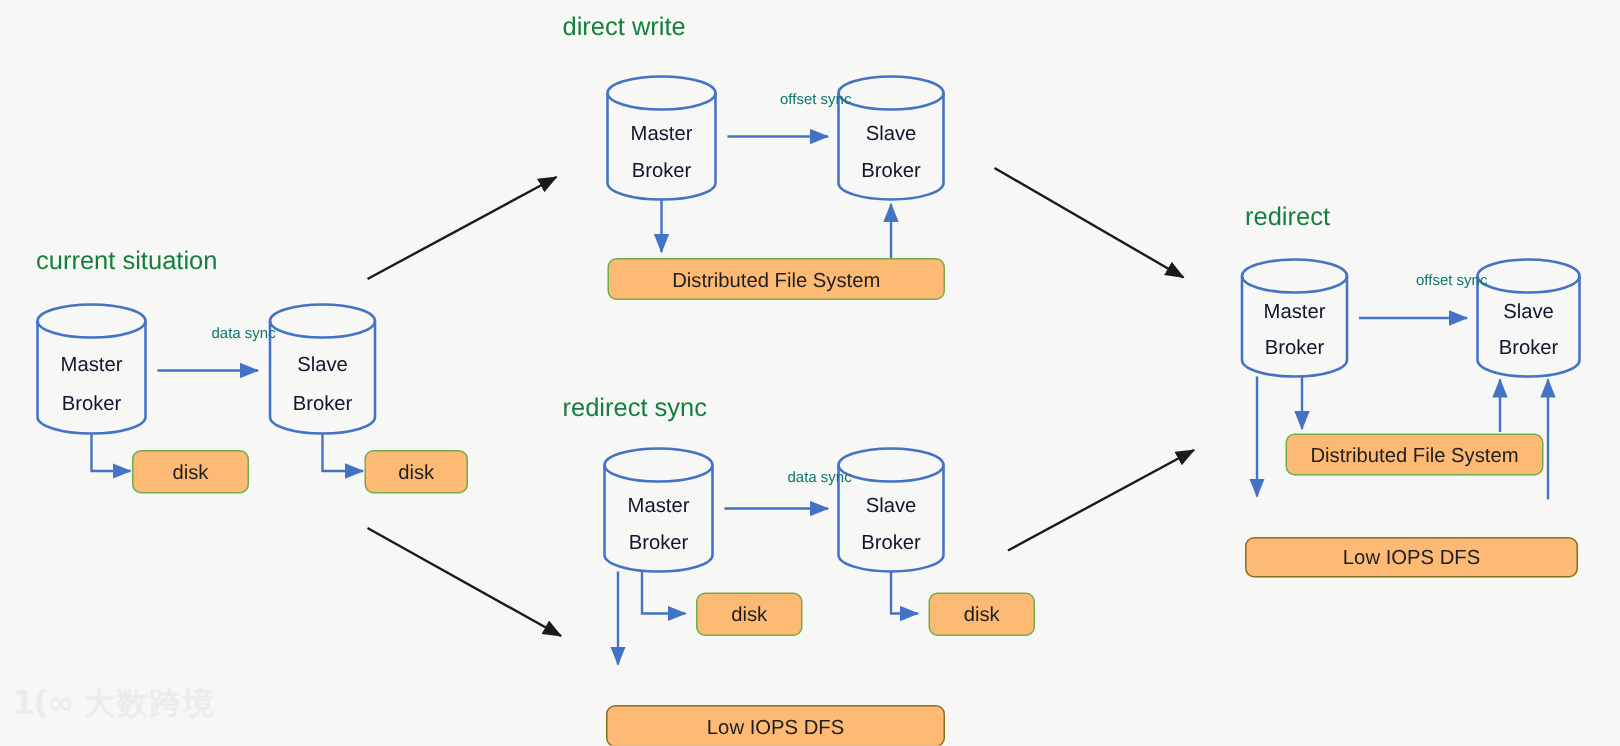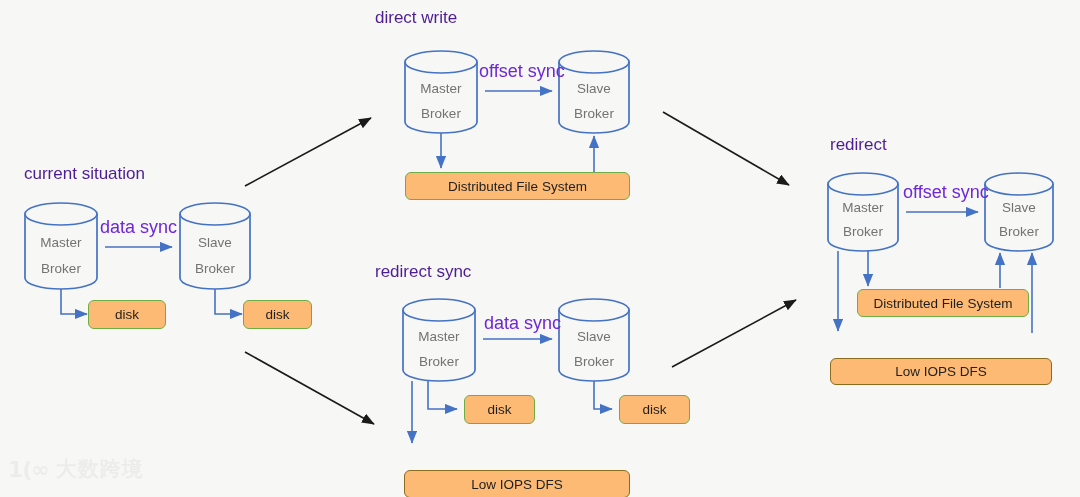--- a/index.html
+++ b/index.html
@@ -7,43 +7,43 @@
     width:1080px;height:497px;
     background:#f7f7f5;
     font-family:"Liberation Sans", sans-serif;
     overflow:hidden;
   }
   #canvas{position:relative;width:1080px;height:497px;}
   svg.layer{position:absolute;left:0;top:0;width:1080px;height:497px;pointer-events:none;}
   .title{
     position:absolute;
     font-size:17px;
-    color:#4c1d95;
+    color:#15803d;
     font-weight:400;
     white-space:nowrap;
   }
   .cyl{position:absolute;}
   .cyl .lbl{
     position:absolute;left:0;width:100%;
-    text-align:center;font-size:13.5px;color:#737373;
+    text-align:center;font-size:13.5px;color:#0f172a;
     white-space:nowrap;
   }
   .box{
     position:absolute;
     display:flex;align-items:center;justify-content:center;
     border-radius:6px;
     background:#fdba74;
     font-size:13.5px;color:#1f1f1f;
     white-space:nowrap;
     box-sizing:border-box;
   }
   .box.green{border:1.6px solid #70ad47;}
   .box.brown{border:1.8px solid #8a6d1f;margin-top:24px;}
   .edge-lbl{
-    position:absolute;font-size:18px;color:#6d28d9;white-space:nowrap;
+    position:absolute;font-size:10px;color:#0f766e;white-space:nowrap;padding-left:41px;
   }
   
   #watermark{
     position:absolute;left:8px;top:455px;
     display:flex;align-items:center;gap:7px;
     opacity:.5;
   }
   #watermark .wm-mark{
     font-size:22px;color:#e3e3e1;font-weight:700;letter-spacing:-1px;
     font-family:"DejaVu Sans", sans-serif;

